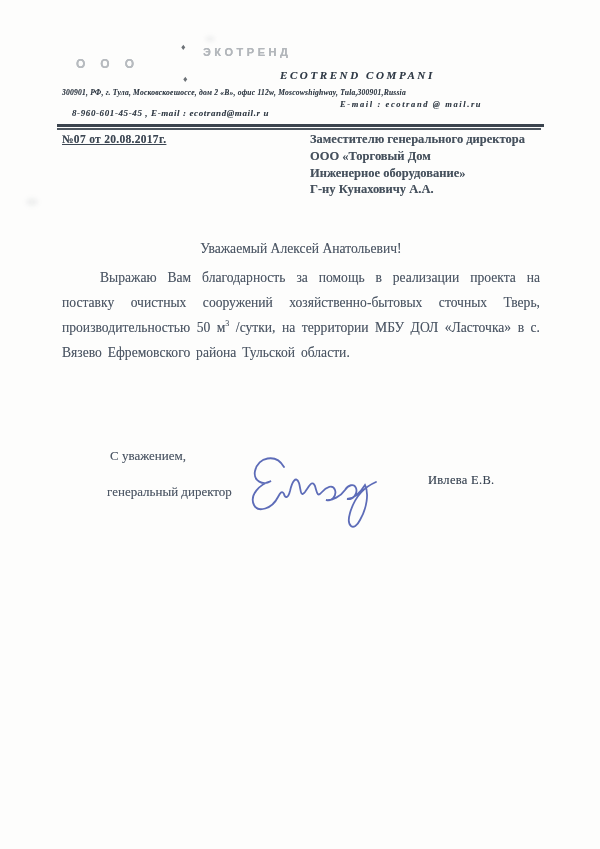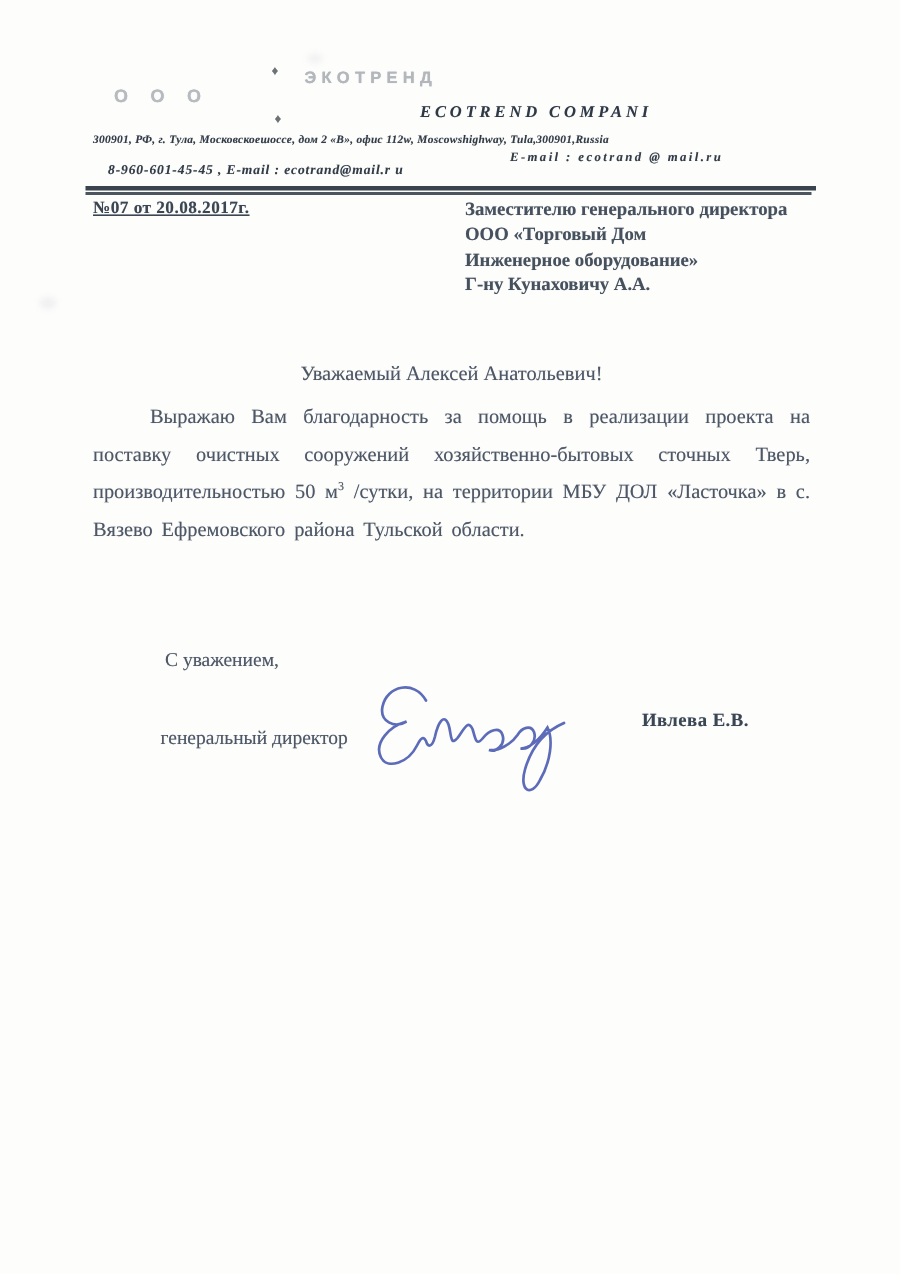--- a/index.html
+++ b/index.html
@@ -31,23 +31,23 @@
   .ref { left:62px; top:133px; font-size:11.5px; font-weight:bold; text-decoration:underline; color:#3c4652; letter-spacing:.3px; }
 
   .recipient { left:310px; top:131px; font-size:12.5px; font-weight:bold; line-height:16.8px; color:#46515d; }
 
   .salutation { left:62px; top:241px; width:478px; text-align:center; font-size:13.6px; white-space:normal; }
 
   .body-text { left:62px; top:265px; width:478px; font-size:13.6px; line-height:25px; text-align:justify; white-space:normal; word-spacing:2.5px; }
   .body-text p { margin:0; text-indent:38px; }
   .body-text sup { font-size:8px; line-height:0; }
 
-  .regards { left:110px; top:432px; font-size:13px;font-family:Liberation Serif, serif; }
+  .regards { left:110px; top:448px; font-size:13px;font-family:Liberation Serif, serif; }
   .job-title { left:107px; top:484px; font-size:13px; }
-  .signer { left:428px; top:473px; font-size:12.5px; font-weight:bold; color:#3b4654; letter-spacing:.3px; }
+  .signer { left:428px; top:473px; font-size:12.5px; font-weight:normal; color:#3b4654; letter-spacing:.3px; }
 
   .sig { left:246px; top:441px; width:156px; height:98px; }
 
   .smudge { position:absolute; background:rgba(120,128,138,.10); border-radius:50%; filter:blur(2px); }
   .s1 { left:26px; top:198px; width:12px; height:8px; }
   .s2 { left:205px; top:36px; width:10px; height:6px; }
 </style>
 </head>
 <body>
 

